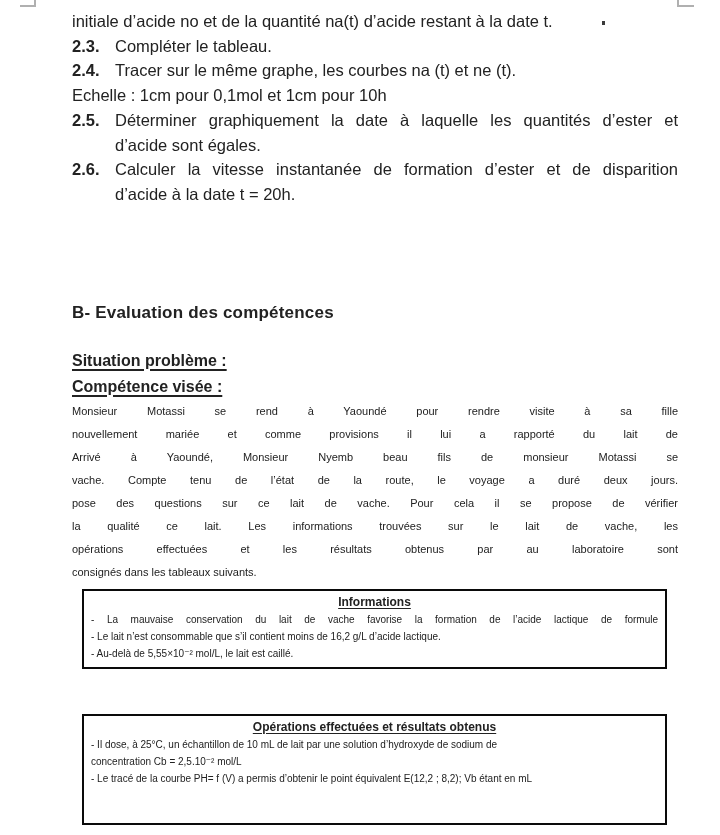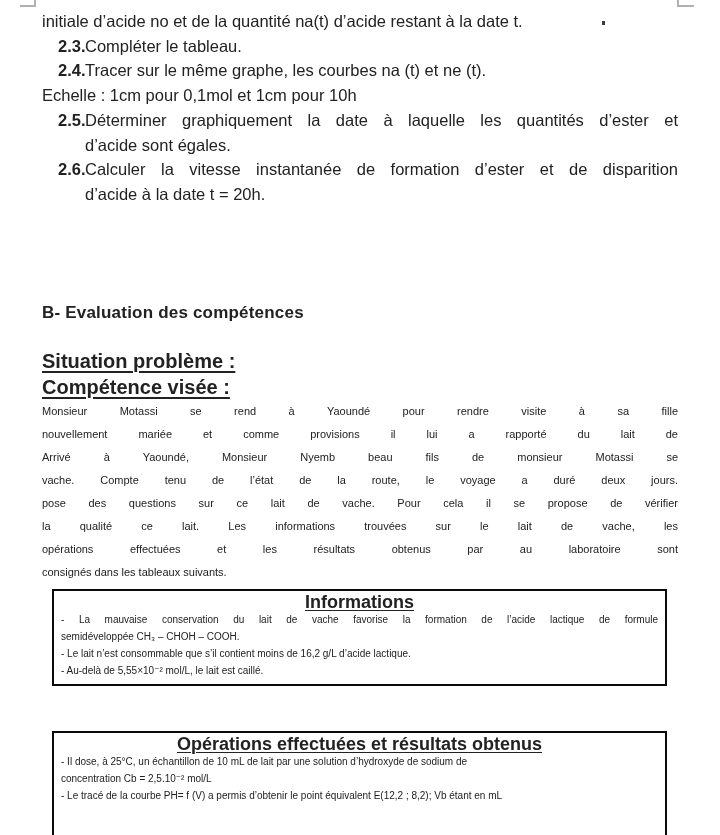--- a/index.html
+++ b/index.html
@@ -1,51 +1,52 @@
 <!DOCTYPE html>
 <html><head>
 <meta charset="utf-8">
 <style>
   * { margin:0; padding:0; box-sizing:border-box; }
   html,body { width:720px; height:835px; background:#ffffff; overflow:hidden; }
   .page {
     position:relative; width:720px; height:835px; background:#ffffff;
     font-family:"Liberation Sans","DejaVu Sans",sans-serif;
     color:#222222;
+    padding-left:30px;
   }
   .content { padding:9px 42px 0 42px; }
 
   
   .tline { font-size:16.5px; line-height:24.7px; white-space:normal; }
   .item  { position:relative; padding-left:43px; }
-  .item .num { position:absolute; left:16px; top:0; font-weight:bold; }
+  .item .num { position:absolute; left:0; top:0; font-weight:bold; }
   .cont  { padding-left:43px; }
   .fj    { text-align:justify; text-align-last:justify; }
 
   
   .heading-b { margin-top:93px; font-size:17px; font-weight:bold; line-height:25px; letter-spacing:0.2px; }
   .subheads { margin-top:23px; }
   .subhead {
-    font-size:20px; font-weight:bold; line-height:26px;
+    font-size:16px; font-weight:bold; line-height:26px;
     text-decoration:underline; text-decoration-thickness:1.5px; text-underline-offset:3px;
   }
   .para { margin-top:0px; }
   .pline { font-size:11px; line-height:23px; }
 
   
   .box {
     margin-left:10px; margin-right:11px;
     border:2.5px solid #0a0a0a;
     padding:3px 7px 5px 7px;
     background:#ffffff;
   }
   .box1 { margin-top:5px; }
   .box2 { margin-top:45px; padding-bottom:36px; }
   .box-title {
-    text-align:center; font-size:18px; font-weight:bold; line-height:17px;
+    text-align:center; font-size:12px; font-weight:bold; line-height:17px;
     text-decoration:underline; text-decoration-thickness:1px; text-underline-offset:2px;
   }
   .bline { font-size:10px; line-height:17px; }
   .bj { text-align:justify; text-align-last:justify; }
 
   
   .corner-left {
     position:absolute; left:20px; top:0; width:16px; height:7px;
     border-right:2px solid #b0b0b0; border-bottom:2px solid #b0b0b0;
   }
@@ -108,21 +109,20 @@
       <div class="pline fj">vache. Compte tenu de l’état de la route, le voyage a duré deux jours.</div>
       <div class="pline fj">pose des questions sur ce lait de vache. Pour cela il se propose de vérifier</div>
       <div class="pline fj">la qualité ce lait. Les informations trouvées sur le lait de vache, les</div>
       <div class="pline fj">opérations effectuées et les résultats obtenus par au laboratoire sont</div>
       <div class="pline">consignés dans les tableaux suivants.</div>
     </div>
 
     <div class="box box1">
       <div class="box-title">Informations</div>
       <div class="bline bj">- La mauvaise conservation du lait de vache favorise la formation de l’acide lactique de formule</div>
-      <div class="bline">semidéveloppée CH₃ – CHOH – COOH.</div>
       <div class="bline">- Le lait n’est consommable que s’il contient moins de 16,2 g/L d’acide lactique.</div>
       <div class="bline">- Au-delà de 5,55×10⁻² mol/L, le lait est caillé.</div>
     </div>
 
     <div class="box box2">
       <div class="box-title">Opérations effectuées et résultats obtenus</div>
       <div class="bline">- Il dose, à 25°C, un échantillon de 10 mL de lait par une solution d’hydroxyde de sodium de</div>
       <div class="bline">concentration Cb = 2,5.10⁻² mol/L</div>
       <div class="bline">- Le tracé de la courbe PH= f (V) a permis d’obtenir le point équivalent E(12,2 ; 8,2); Vb étant en mL</div>
     </div>

